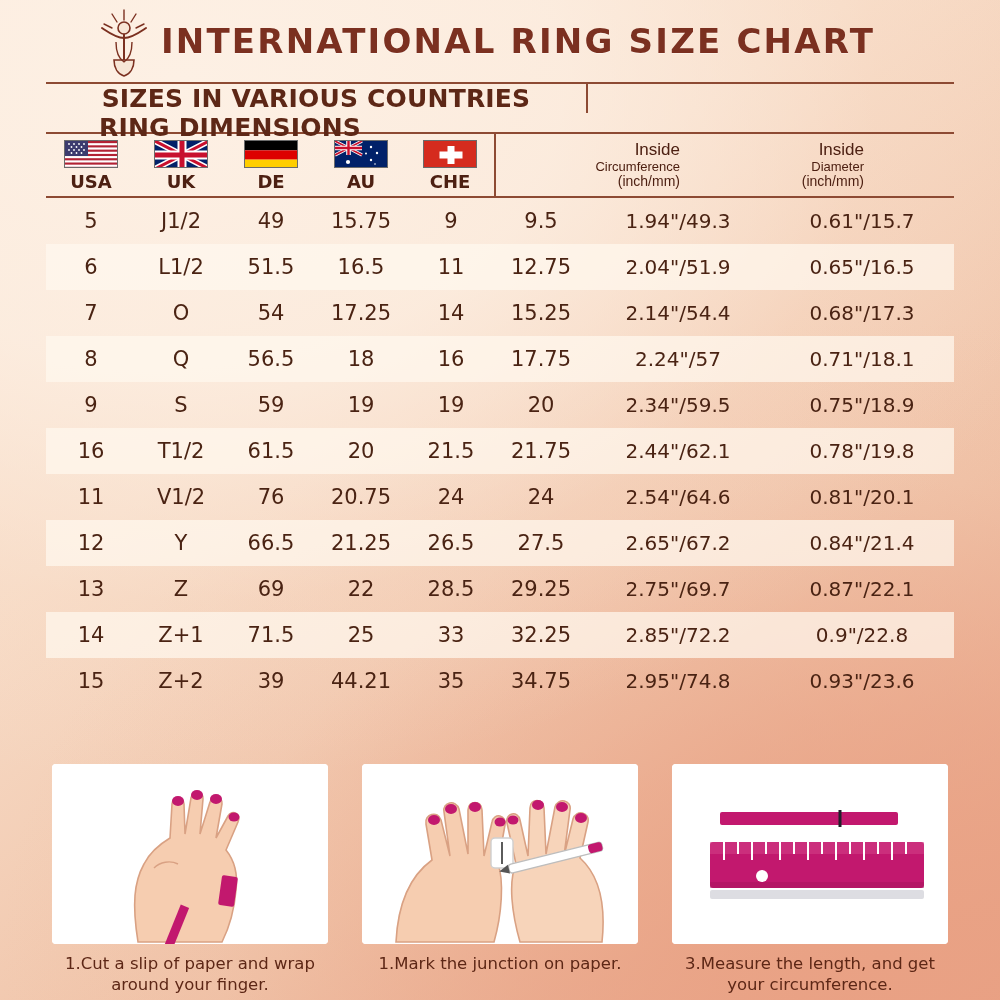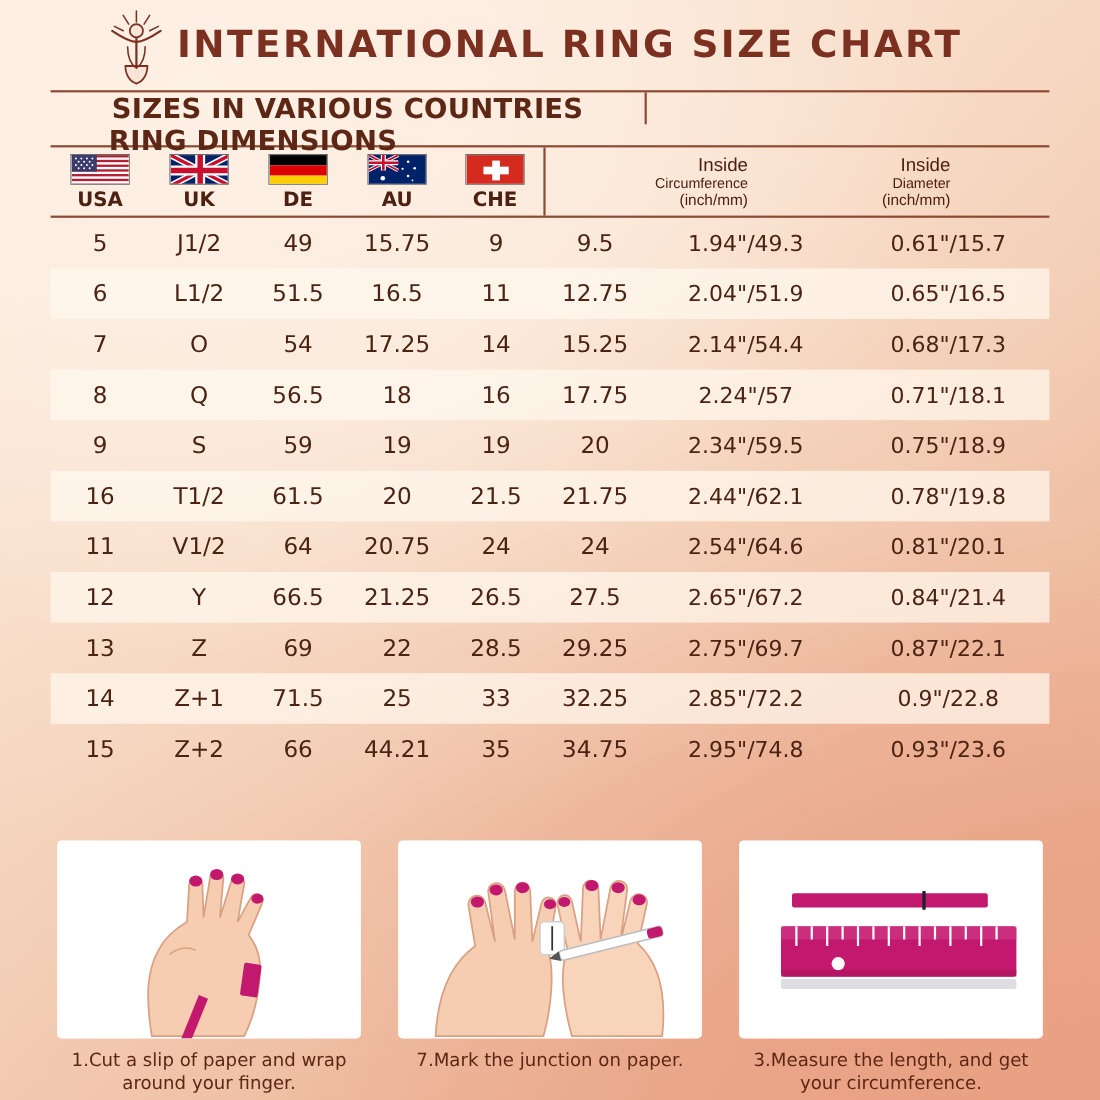--- a/index.html
+++ b/index.html
@@ -375,21 +375,21 @@
         <div class="cell">20</div>
         <div class="cell">21.5</div>
         <div class="cell">21.75</div>
         <div class="cell dim">2.44"/62.1</div>
         <div class="cell dim">0.78"/19.8</div>
       </div>
 
       <div class="row">
         <div class="cell">11</div>
         <div class="cell">V1/2</div>
-        <div class="cell">64</div>
+        <div class="cell">76</div>
         <div class="cell">20.75</div>
         <div class="cell">24</div>
         <div class="cell">24</div>
         <div class="cell dim">2.54"/64.6</div>
         <div class="cell dim">0.81"/20.1</div>
       </div>
 
       <div class="row alt">
         <div class="cell">12</div>
         <div class="cell">Y</div>
@@ -419,21 +419,21 @@
         <div class="cell">25</div>
         <div class="cell">33</div>
         <div class="cell">32.25</div>
         <div class="cell dim">2.85"/72.2</div>
         <div class="cell dim">0.9"/22.8</div>
       </div>
 
       <div class="row">
         <div class="cell">15</div>
         <div class="cell">Z+2</div>
-        <div class="cell">66</div>
+        <div class="cell">39</div>
         <div class="cell">44.21</div>
         <div class="cell">35</div>
         <div class="cell">34.75</div>
         <div class="cell dim">2.95"/74.8</div>
         <div class="cell dim">0.93"/23.6</div>
       </div>
 
     </div>
   </div>
 
@@ -497,21 +497,21 @@
           </g>
           <rect x="129" y="74" width="22" height="30" rx="4" fill="#ffffff" stroke="#cfcfcf" stroke-width="1.4"></rect>
           <line x1="140" y1="78" x2="140" y2="100" stroke="#333333" stroke-width="1.6"></line>
           <g transform="rotate(-14 190 96)">
             <rect x="146" y="90" width="96" height="9" rx="3" fill="#ffffff" stroke="#bdbdbd" stroke-width="1.4"></rect>
             <polygon points="146,90 136,94.5 146,99" fill="#555555"></polygon>
             <rect x="228" y="90" width="14" height="9" rx="3" fill="#c2186e"></rect>
           </g>
         </svg>
       </div>
-      <div class="steptext">7.Mark the junction on paper.</div>
+      <div class="steptext">1.Mark the junction on paper.</div>
     </div>
 
     <div class="step">
       <div class="card">
         <svg viewBox="0 0 276 180" width="276" height="180">
           <rect width="276" height="180" fill="#ffffff"></rect>
           <rect x="48" y="48" width="178" height="13" rx="2" fill="#c2186e"></rect>
           <line x1="168" y1="46" x2="168" y2="63" stroke="#20202a" stroke-width="3"></line>
           <g>
             <rect x="38" y="78" width="214" height="46" rx="3" fill="#c2186e"></rect>

